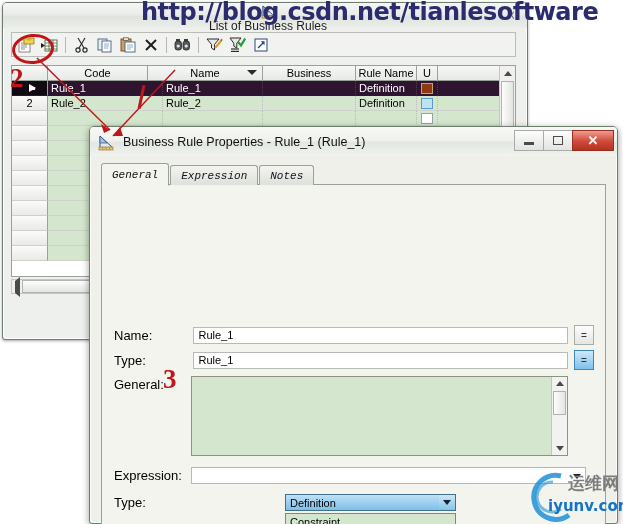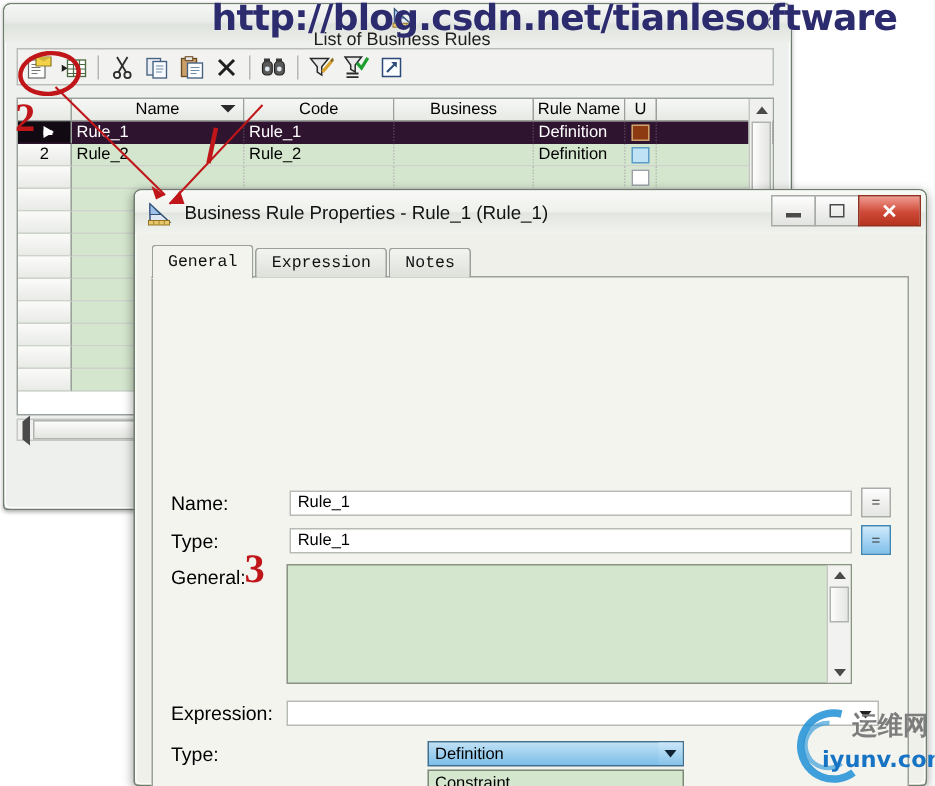--- a/index.html
+++ b/index.html
@@ -116,21 +116,21 @@
   #dlg-title-text{margin-left:7px;font-size:12.5px;color:#111;white-space:nowrap;}
   #dlg-winbtns{position:absolute;right:3px;top:3px;display:flex;gap:0;}
   .winbtn{width:28px;height:19px;display:flex;align-items:center;justify-content:center;
     background:linear-gradient(to bottom,#fdfdfd,#e2e4e0);border:1px solid #a8aca6;margin-left:-1px;}
   .winbtn.close{width:40px;background:linear-gradient(to bottom,#f09b90,#cf4a38 55%,#b5331f);border-color:#93301f;color:#fff;}
   .minglyph{width:10px;height:3px;background:#4a4a4a;margin-top:6px;}
   .maxglyph{width:10px;height:9px;border:1.5px solid #4a4a4a;box-sizing:border-box;}
   .closeglyph{font-size:13px;font-weight:bold;color:#fff;font-family:"Liberation Serif",serif;line-height:1;}
 
   
-  #tabs{position:absolute;left:11px;top:38px;display:flex;align-items:flex-end;height:20px;z-index:3;}
+  #tabs{position:absolute;left:11px;top:38px;display:flex;align-items:flex-end;height:20px;z-index:3;font-style:italic;}
   .tab{
     height:19px;padding:0 10px;display:flex;align-items:center;
     font-family:"Liberation Mono","DejaVu Sans Mono",monospace;font-size:11px;
     border:1px solid #9aa09a;border-bottom:none;border-radius:3px 3px 0 0;
     background:linear-gradient(to bottom,#f3f4f1,#dde1da);margin-right:1px;color:#111;
   }
   .tab.active{background:#f4f4ef;height:21px;border-bottom:1px solid #f4f4ef;position:relative;top:1px;z-index:4;}
   #tabpanel{
     position:absolute;left:11px;top:57px;width:505px;height:415px;
     background:#f4f4ef;border:1px solid #9aa09a;box-sizing:border-box;
@@ -307,25 +307,25 @@
         <rect x="1" y="1" width="12" height="12" fill="#fbfdff" stroke="#2a4a7a" stroke-width="1"></rect>
         <line x1="4" y1="10" x2="10" y2="4" stroke="#2a4a7a" stroke-width="1.4"></line>
         <polygon points="10.5,3.3 10.5,7.2 6.8,3.3" fill="#2a4a7a"></polygon>
       </svg>
     </span>
   </div>
 
   <div id="bg-grid">
     <div id="gridhead">
       <div class="hcell rowhdr"></div>
+      <div class="hcell c-code">Code</div>
       <div class="hcell c-name">
         <span>Name</span>
         <span class="sortarrow"></span>
       </div>
-      <div class="hcell c-code">Code</div>
       <div class="hcell c-comment">Business</div>
       <div class="hcell c-ruletype">Rule Name</div>
       <div class="hcell c-u">U</div>
       <div class="hcell c-rest"></div>
     </div>
 
     <div class="grow data selected">
       <div class="gcell rowhdr">
           <span class="selarrow"></span>
         </div>

